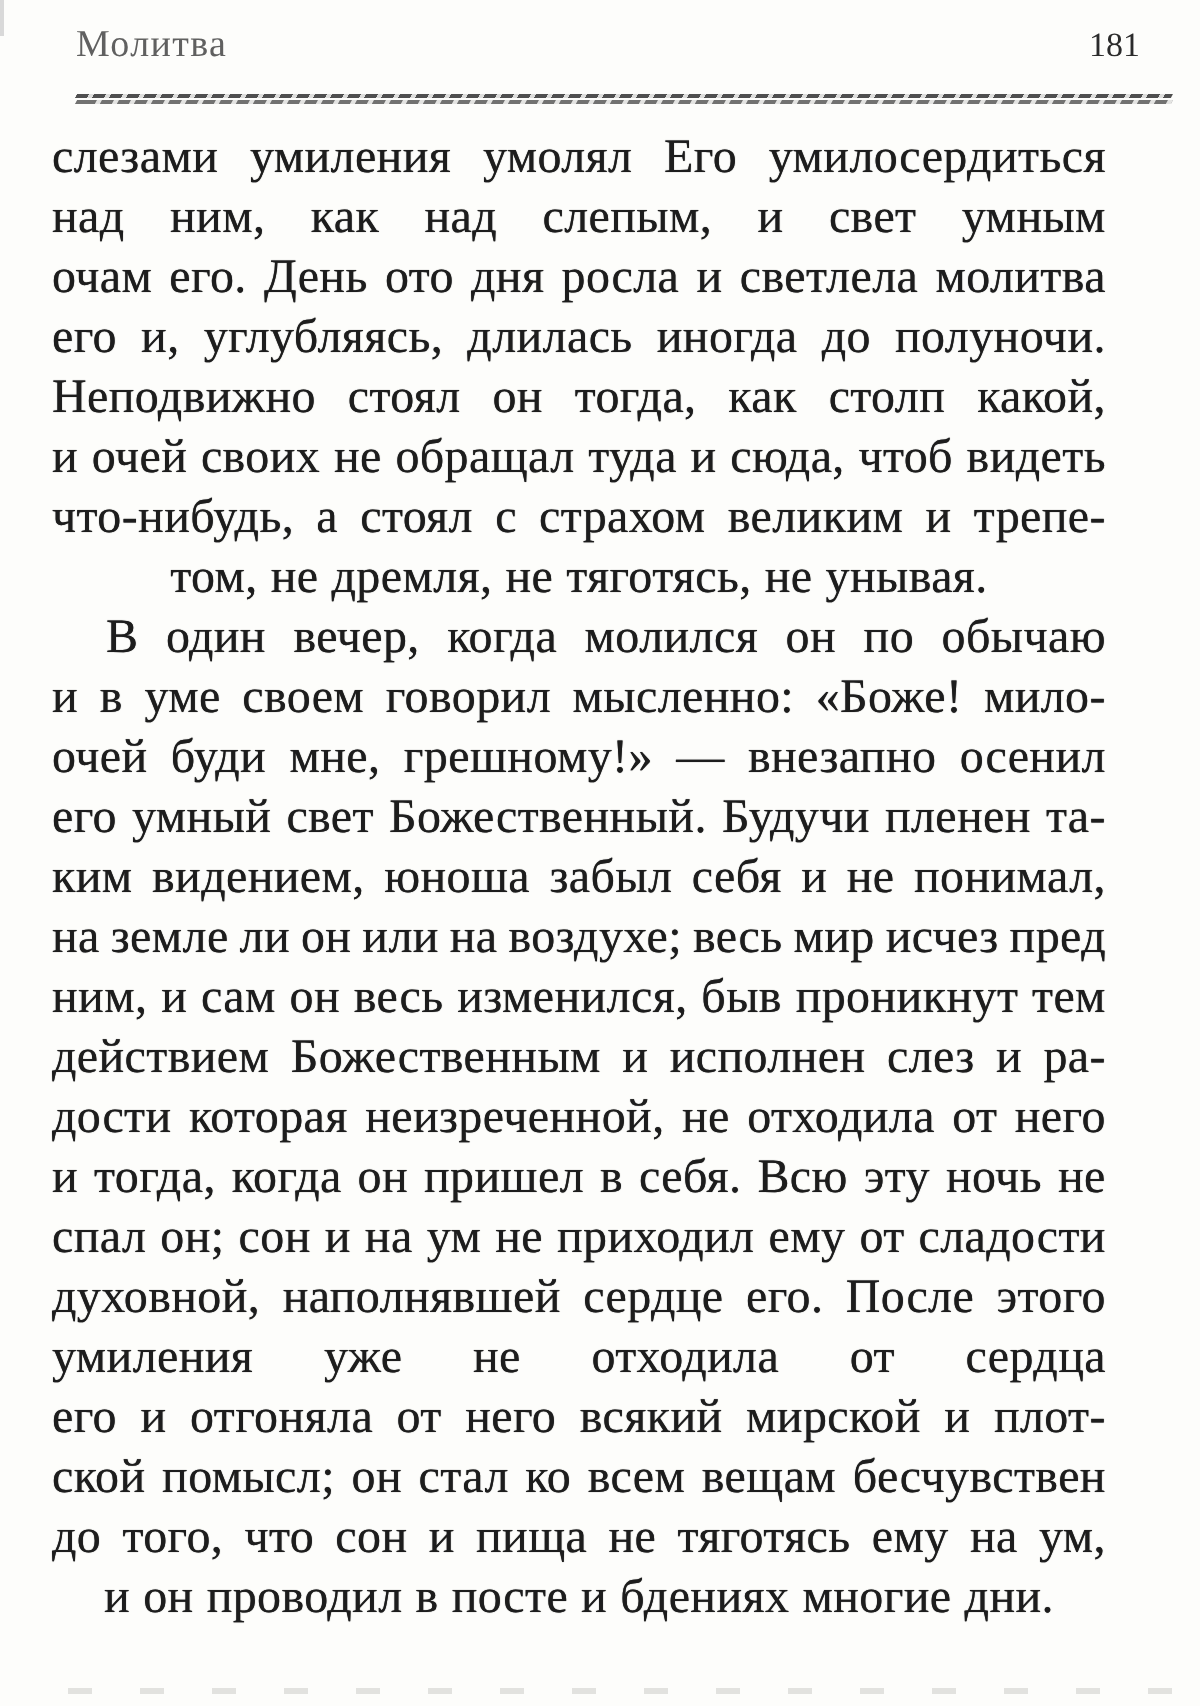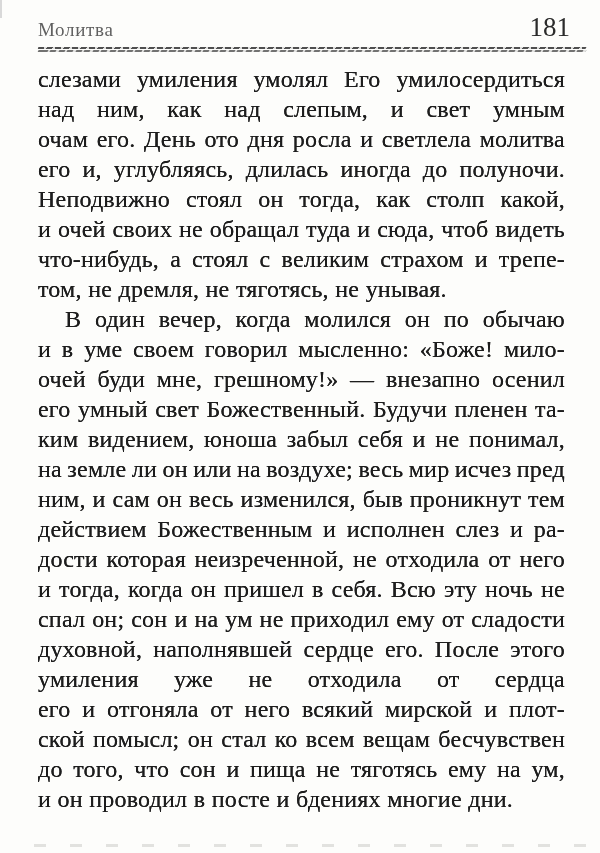--- a/index.html
+++ b/index.html
@@ -26,21 +26,21 @@
     justify-content: space-between;
     align-items: baseline;
   }
   .running-title {
     font-size: 19px;
     color: var(--header-text, #454545);
     letter-spacing: 0.7px;
     opacity: 0.85;
   }
   .page-number {
-    font-size: 27px;
+    font-size: 17px;
     color: var(--page-number-text, #2b2b2b);
   }
   
   .header-rule {
     position: absolute;
     left: 38px;
     right: 14px;
     top: 47px;
     height: 5px;
   }
@@ -55,37 +55,37 @@
       var(--rule, #4f4f4f) 0 6px,
       rgba(80,80,80,0.18) 6px 8.5px);
     transform: skewX(-28deg);
   }
   .header-rule::before { top: 0; }
   .header-rule::after  { top: 2.6px; background-position: 4px 0; opacity: 0.8; }
 
   
   .text-block {
     position: absolute;
-    left: 38px;
+    left: 26px;
     top: 66px;
     width: 527px;
     font-size: 24px;
     color: var(--text, #1d1d1d);
     letter-spacing: 0.2px;
     text-shadow: 0 0 0.4px currentColor; 
   }
   .textline {
     display: flex;
     justify-content: space-between;
     align-items: baseline;
     height: 30px;
     white-space: pre;
   }
   .textline.lastline {
-    justify-content: flex-start;
+    justify-content: center;
     gap: 6.5px;
   }
   .textline.indent {
     padding-left: 27px;
   }
 
   
   .bottom-rule {
     position: absolute;
     left: 34px;
@@ -120,21 +120,21 @@
 
   <div class="header-rule"></div>
 
   <div class="text-block">
       <div class="textline"><span>слезами</span><span>умиления</span><span>умолял</span><span>Его</span><span>умилосердиться</span></div>
       <div class="textline"><span>над</span><span>ним,</span><span>как</span><span>над</span><span>слепым,</span><span>и</span><span>свет</span><span>умным</span></div>
       <div class="textline"><span>очам</span><span>его.</span><span>День</span><span>ото</span><span>дня</span><span>росла</span><span>и</span><span>светлела</span><span>молитва</span></div>
       <div class="textline"><span>его</span><span>и,</span><span>углубляясь,</span><span>длилась</span><span>иногда</span><span>до</span><span>полуночи.</span></div>
       <div class="textline"><span>Неподвижно</span><span>стоял</span><span>он</span><span>тогда,</span><span>как</span><span>столп</span><span>какой,</span></div>
       <div class="textline"><span>и</span><span>очей</span><span>своих</span><span>не</span><span>обращал</span><span>туда</span><span>и</span><span>сюда,</span><span>чтоб</span><span>видеть</span></div>
-      <div class="textline"><span>что-нибудь,</span><span>а</span><span>стоял</span><span>с</span><span>великим</span><span>страхом</span><span>и</span><span>трепе-</span></div>
+      <div class="textline"><span>что-нибудь,</span><span>а</span><span>стоял</span><span>с</span><span>страхом</span><span>великим</span><span>и</span><span>трепе-</span></div>
       <div class="textline lastline"><span>том,</span><span>не</span><span>дремля,</span><span>не</span><span>тяготясь,</span><span>не</span><span>унывая.</span></div>
       <div class="textline indent"><span>В</span><span>один</span><span>вечер,</span><span>когда</span><span>молился</span><span>он</span><span>по</span><span>обычаю</span></div>
       <div class="textline"><span>и</span><span>в</span><span>уме</span><span>своем</span><span>говорил</span><span>мысленно:</span><span>«Боже!</span><span>мило-</span></div>
       <div class="textline"><span>очей</span><span>буди</span><span>мне,</span><span>грешному!»</span><span>—</span><span>внезапно</span><span>осенил</span></div>
       <div class="textline"><span>его</span><span>умный</span><span>свет</span><span>Божественный.</span><span>Будучи</span><span>пленен</span><span>та-</span></div>
       <div class="textline"><span>ким</span><span>видением,</span><span>юноша</span><span>забыл</span><span>себя</span><span>и</span><span>не</span><span>понимал,</span></div>
       <div class="textline"><span>на</span><span>земле</span><span>ли</span><span>он</span><span>или</span><span>на</span><span>воздухе;</span><span>весь</span><span>мир</span><span>исчез</span><span>пред</span></div>
       <div class="textline"><span>ним,</span><span>и</span><span>сам</span><span>он</span><span>весь</span><span>изменился,</span><span>быв</span><span>проникнут</span><span>тем</span></div>
       <div class="textline"><span>действием</span><span>Божественным</span><span>и</span><span>исполнен</span><span>слез</span><span>и</span><span>ра-</span></div>
       <div class="textline"><span>дости</span><span>которая</span><span>неизреченной,</span><span>не</span><span>отходила</span><span>от</span><span>него</span></div>

